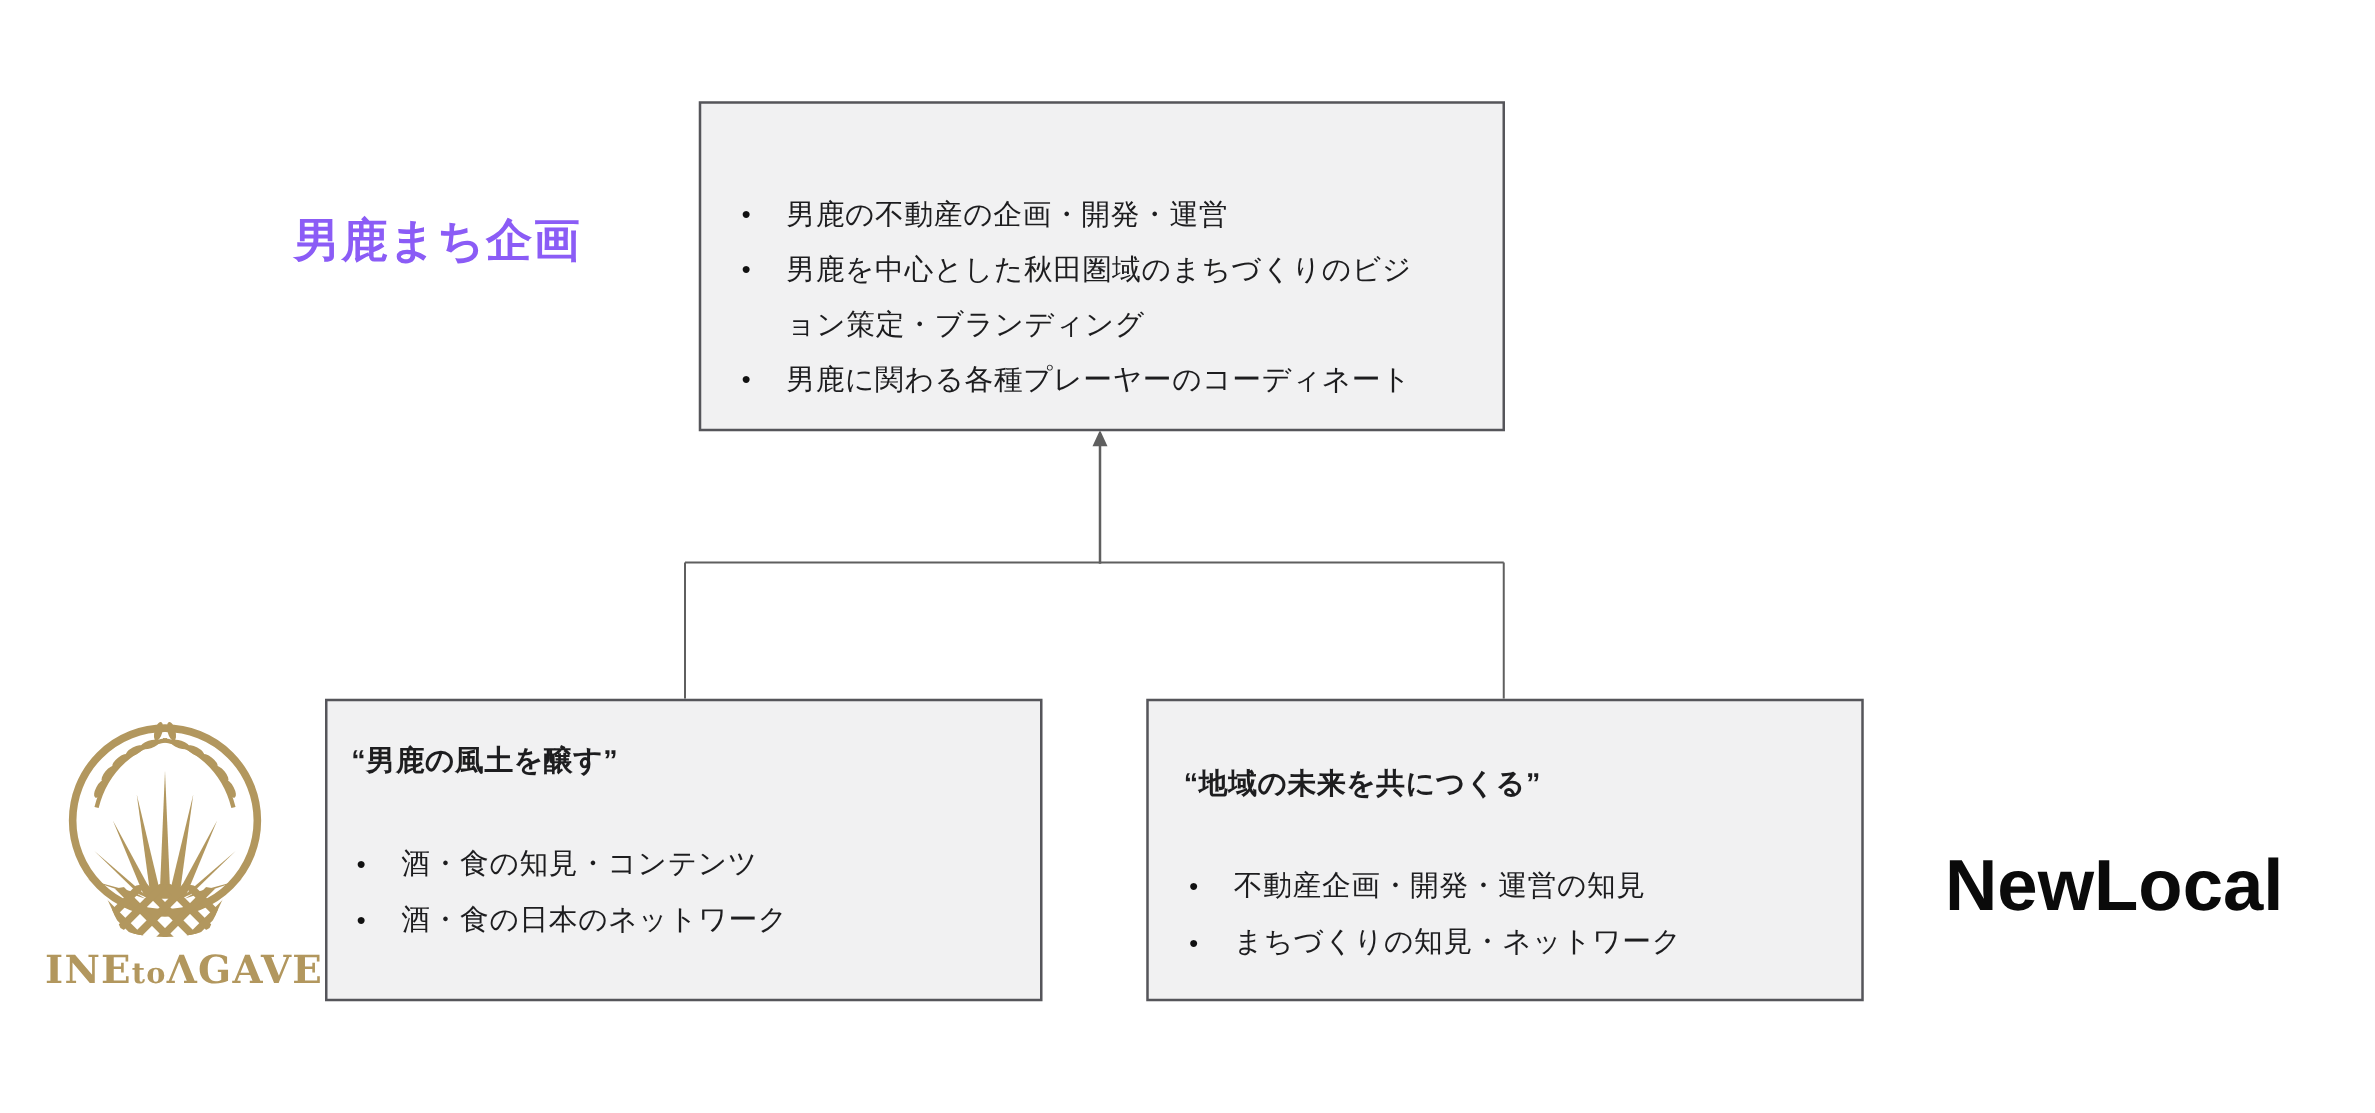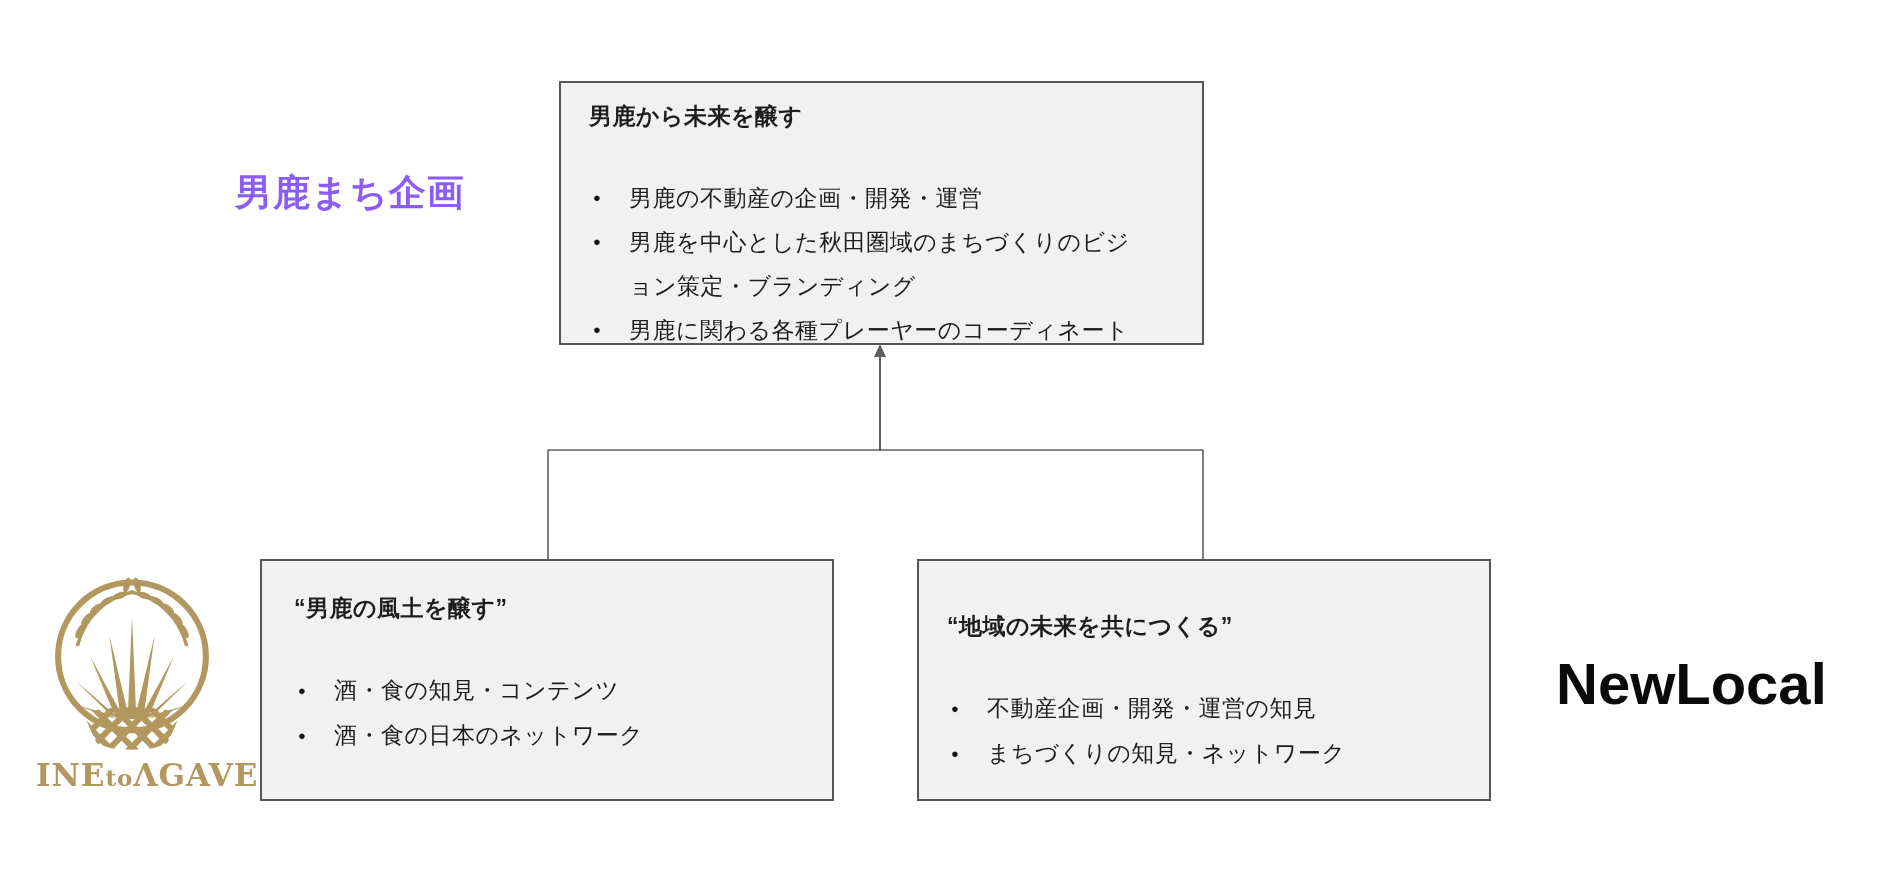--- a/index.html
+++ b/index.html
@@ -12,21 +12,21 @@
     overflow:hidden;
   }
   
   .node{
     position:absolute;
     background:#f1f1f2;
     border:2px solid #55555a;
     box-sizing:border-box;
   }
   .node-top{left:559px;top:81px;width:645px;height:264px;padding:20px 22px 0 28px;}
-  .node-bl {left:260px;top:559px;width:574px;height:242px;padding:34px 20px 0 32px;}
+  .node-bl {left:260px;top:559px;width:574px;height:242px;padding:34px 20px 0 19px;}
   .node-br {left:917px;top:559px;width:574px;height:242px;padding:52px 20px 0 28px;}
   .node-title{
     font-weight:bold;
     font-size:23px;
     line-height:27px;
     letter-spacing:.5px;
   }
   .node ul{
     list-style:none;
     margin:0;padding:0 0 0 4px;
@@ -48,21 +48,21 @@
     font-size:13px;
     line-height:inherit;
     color:#111;
   }
   
   .label-left{
     position:absolute;left:213px;top:168px;
     font-size:37px;font-weight:bold;letter-spacing:1px;color:#8b5cf6;margin-left:22px;
   }
   .label-right{
-    position:absolute;left:1556px;top:650px;
+    position:absolute;left:1556px;top:675px;
     font-size:58px;font-weight:bold;letter-spacing:0;color:#0a0a0a;
   }
   
   .connector{position:absolute;left:0;top:0;width:1900px;height:890px;pointer-events:none;}
   
   .logo{position:absolute;left:36px;top:566px;width:192px;text-align:right;}
   .logo .wordmark{
     margin-top:2px;
     font-family:"DejaVu Serif","Liberation Serif",serif;
     font-weight:bold;
@@ -85,21 +85,20 @@
     <line x1="548" y1="450" x2="1203" y2="450" stroke="#5f5f5f" stroke-width="1.6"></line>
     <line x1="548" y1="450" x2="548" y2="559" stroke="#5f5f5f" stroke-width="1.6"></line>
     <line x1="1203" y1="450" x2="1203" y2="559" stroke="#5f5f5f" stroke-width="1.6"></line>
   </svg>
 
   <div class="label-left">男鹿まち企画</div>
 
   <div class="label-right">NewLocal</div>
 
   <div class="node node-top">
-    <div class="node-title">男鹿から未来を醸す</div>
     <ul>
       <li>男鹿の不動産の企画・開発・運営</li>
       <li>男鹿を中心とした秋田圏域のまちづくりのビジョン策定・ブランディング</li>
       <li>男鹿に関わる各種プレーヤーのコーディネート</li>
     </ul>
   </div>
 
   <div class="node node-bl">
     <div class="node-title">“男鹿の風土を醸す”</div>
     <ul>

